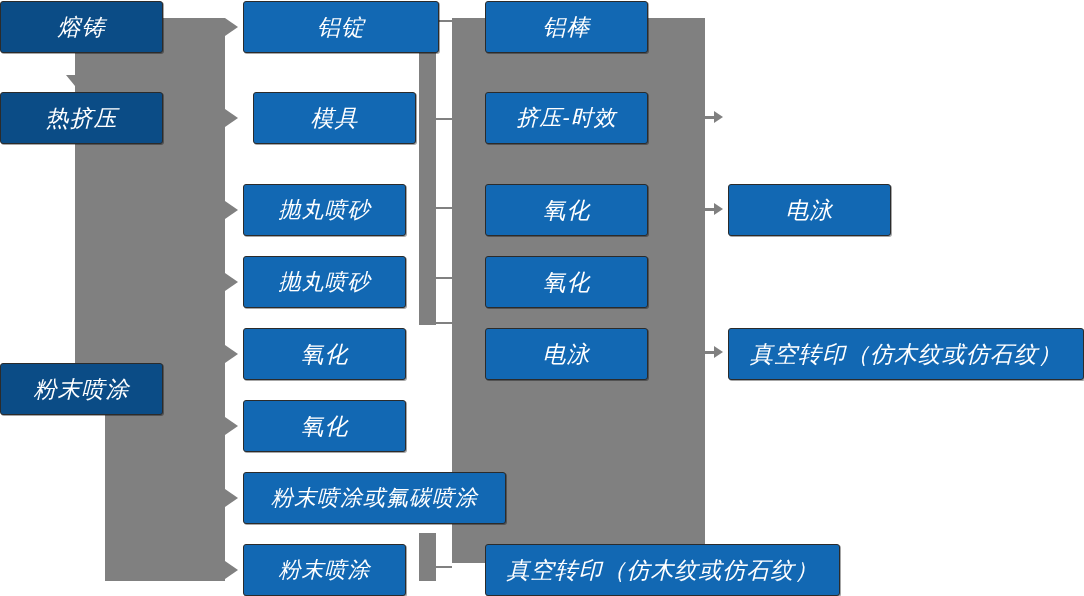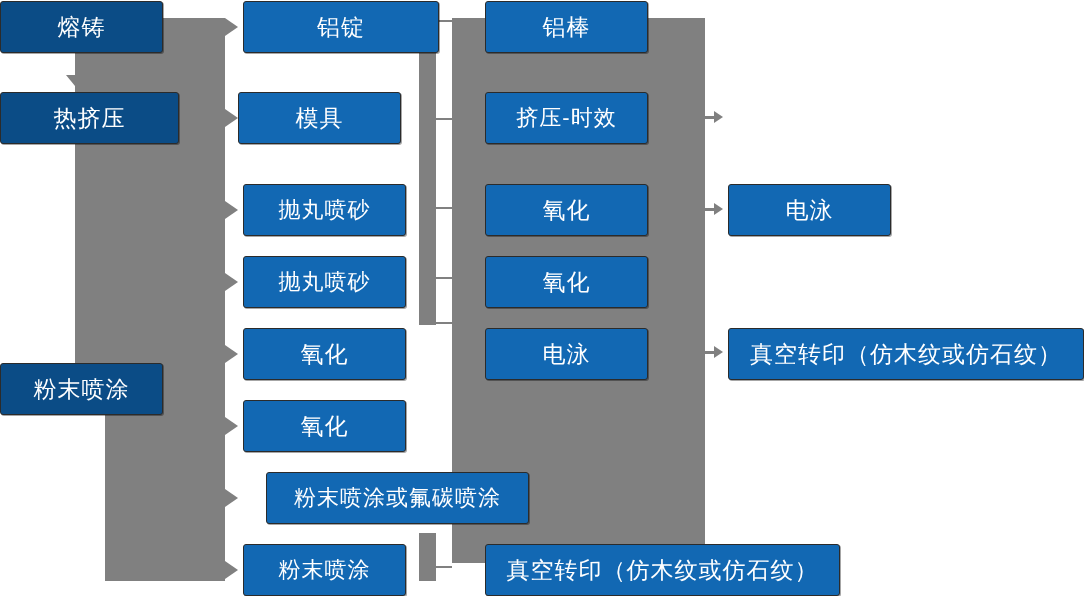--- a/index.html
+++ b/index.html
@@ -60,20 +60,21 @@
     display:flex;
     align-items:center;
     justify-content:center;
     color:#ffffff;
     border:1px solid #2b2b2b;
     border-radius:3px;
     letter-spacing:1px;
     text-align:center;
     white-space:nowrap;
     box-shadow:1px 1px 0 rgba(0,0,0,0.35);
+    font-style:italic;
   }
   .node.dark{ background:#0B4C86; }
   .node.bright{ background:#1268B3; }
   .fs22{ font-size:22px; }
   .fs23{ font-size:23px; }
 </style>
 </head>
 <body>
 
 <div id="canvas">
@@ -113,53 +114,53 @@
   <div class="arrow-sm-line" style="left:703px; top:208px; width:13px;"></div>
   <div class="arrow-sm-head" style="left:714px; top:203px;"></div>
 
   <div class="arrow-sm-line" style="left:703px; top:351px; width:13px;"></div>
   <div class="arrow-sm-head" style="left:714px; top:346px;"></div>
 
   <div class="node dark fs23" style="left:0px; top:1px; width:163px; height:52px;">
     <span>熔铸</span>
   </div>
 
-  <div class="node dark fs23" style="left:0px; top:92px; width:179px; height:52px;">
+  <div class="node dark fs23" style="left:0px; top:92px; width:163px; height:52px;">
     <span>热挤压</span>
   </div>
 
   <div class="node dark fs23" style="left:0px; top:363px; width:163px; height:52px;">
     <span>粉末喷涂</span>
   </div>
 
   <div class="node bright fs23" style="left:243px; top:1px; width:196px; height:52px;">
     <span>铝锭</span>
   </div>
 
-  <div class="node bright fs23" style="left:238px; top:92px; width:163px; height:52px;">
+  <div class="node bright fs23" style="left:253px; top:92px; width:163px; height:52px;">
     <span>模具</span>
   </div>
 
   <div class="node bright fs22" style="left:243px; top:184px; width:163px; height:52px;">
     <span>抛丸喷砂</span>
   </div>
 
   <div class="node bright fs22" style="left:243px; top:256px; width:163px; height:52px;">
     <span>抛丸喷砂</span>
   </div>
 
   <div class="node bright fs23" style="left:243px; top:328px; width:163px; height:52px;">
     <span>氧化</span>
   </div>
 
   <div class="node bright fs23" style="left:243px; top:400px; width:163px; height:52px;">
     <span>氧化</span>
   </div>
 
-  <div class="node bright fs22" style="left:243px; top:472px; width:263px; height:52px;margin-left:23px;">
+  <div class="node bright fs22" style="left:243px; top:472px; width:263px; height:52px;">
     <span>粉末喷涂或氟碳喷涂</span>
   </div>
 
   <div class="node bright fs22" style="left:243px; top:544px; width:163px; height:52px;">
     <span>粉末喷涂</span>
   </div>
 
   <div class="node bright fs22" style="left:485px; top:92px; width:163px; height:52px;">
     <span>挤压-时效</span>
   </div>

